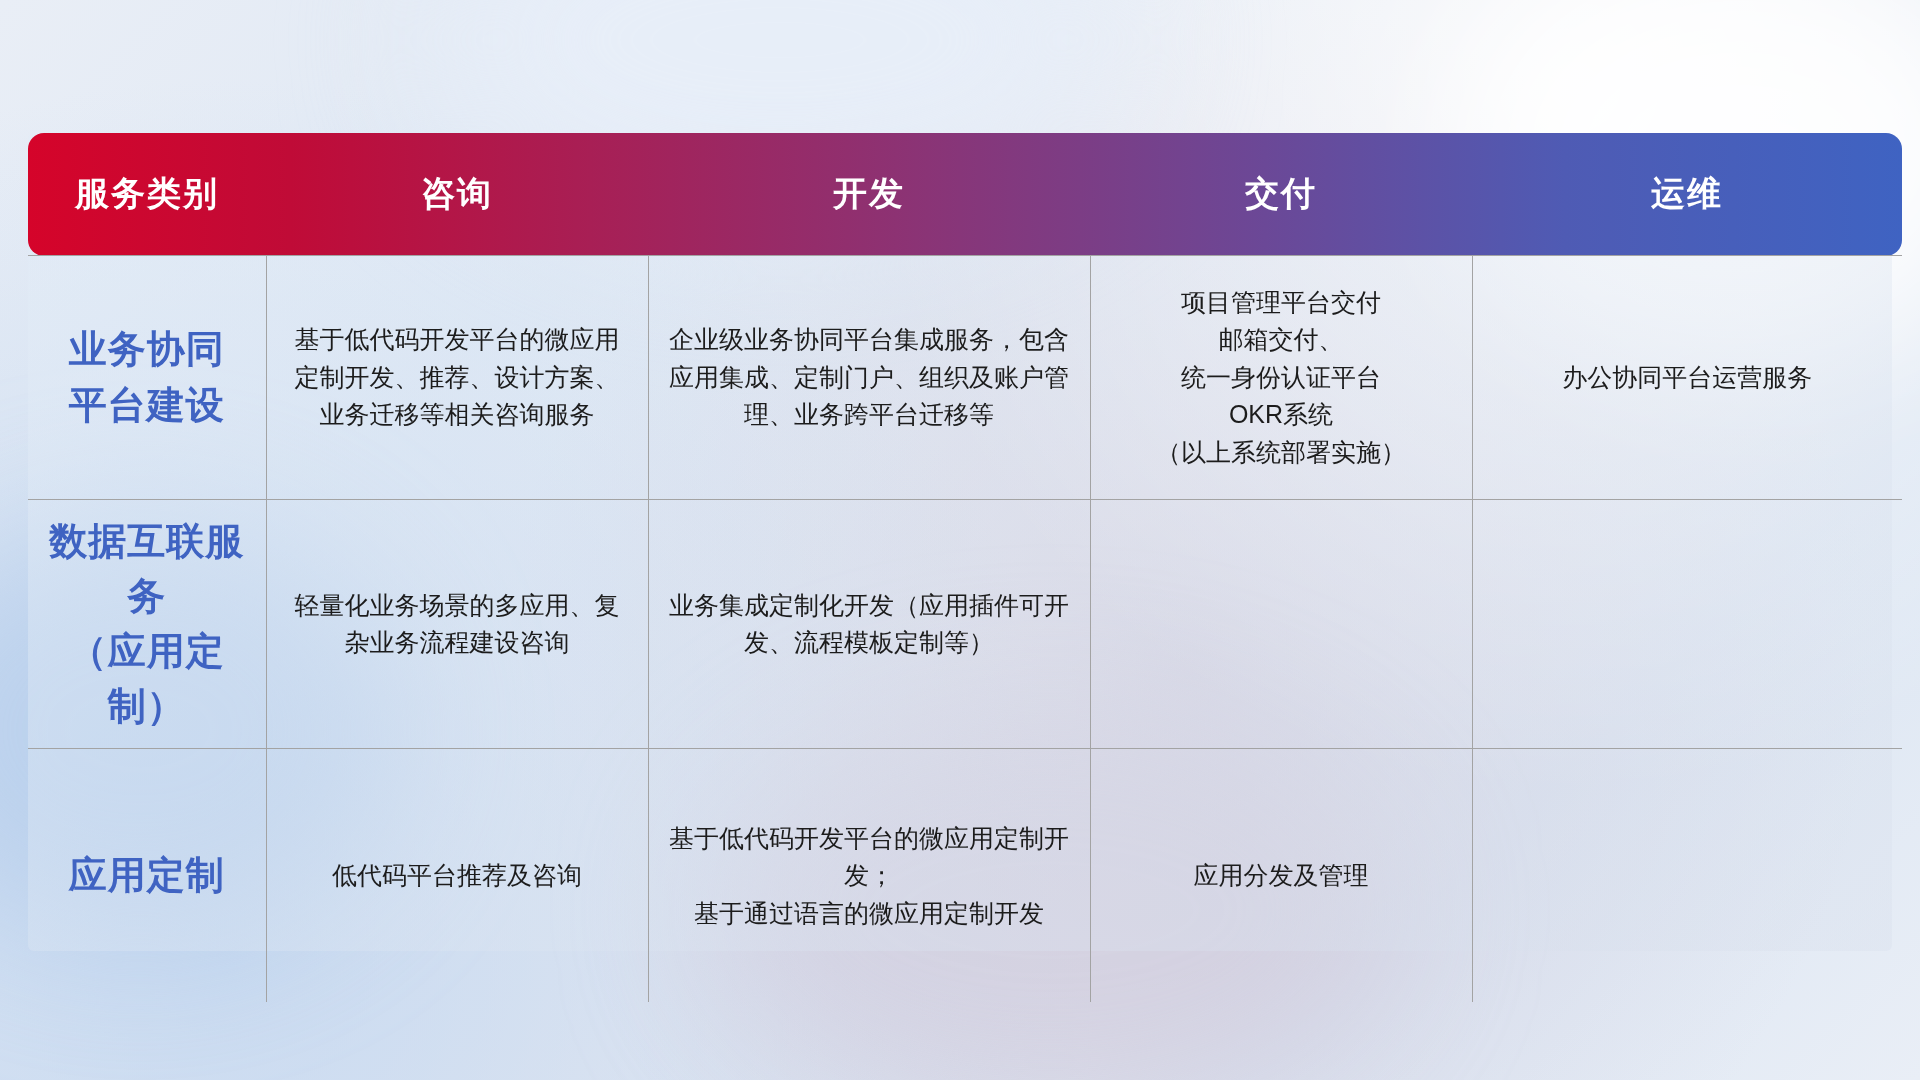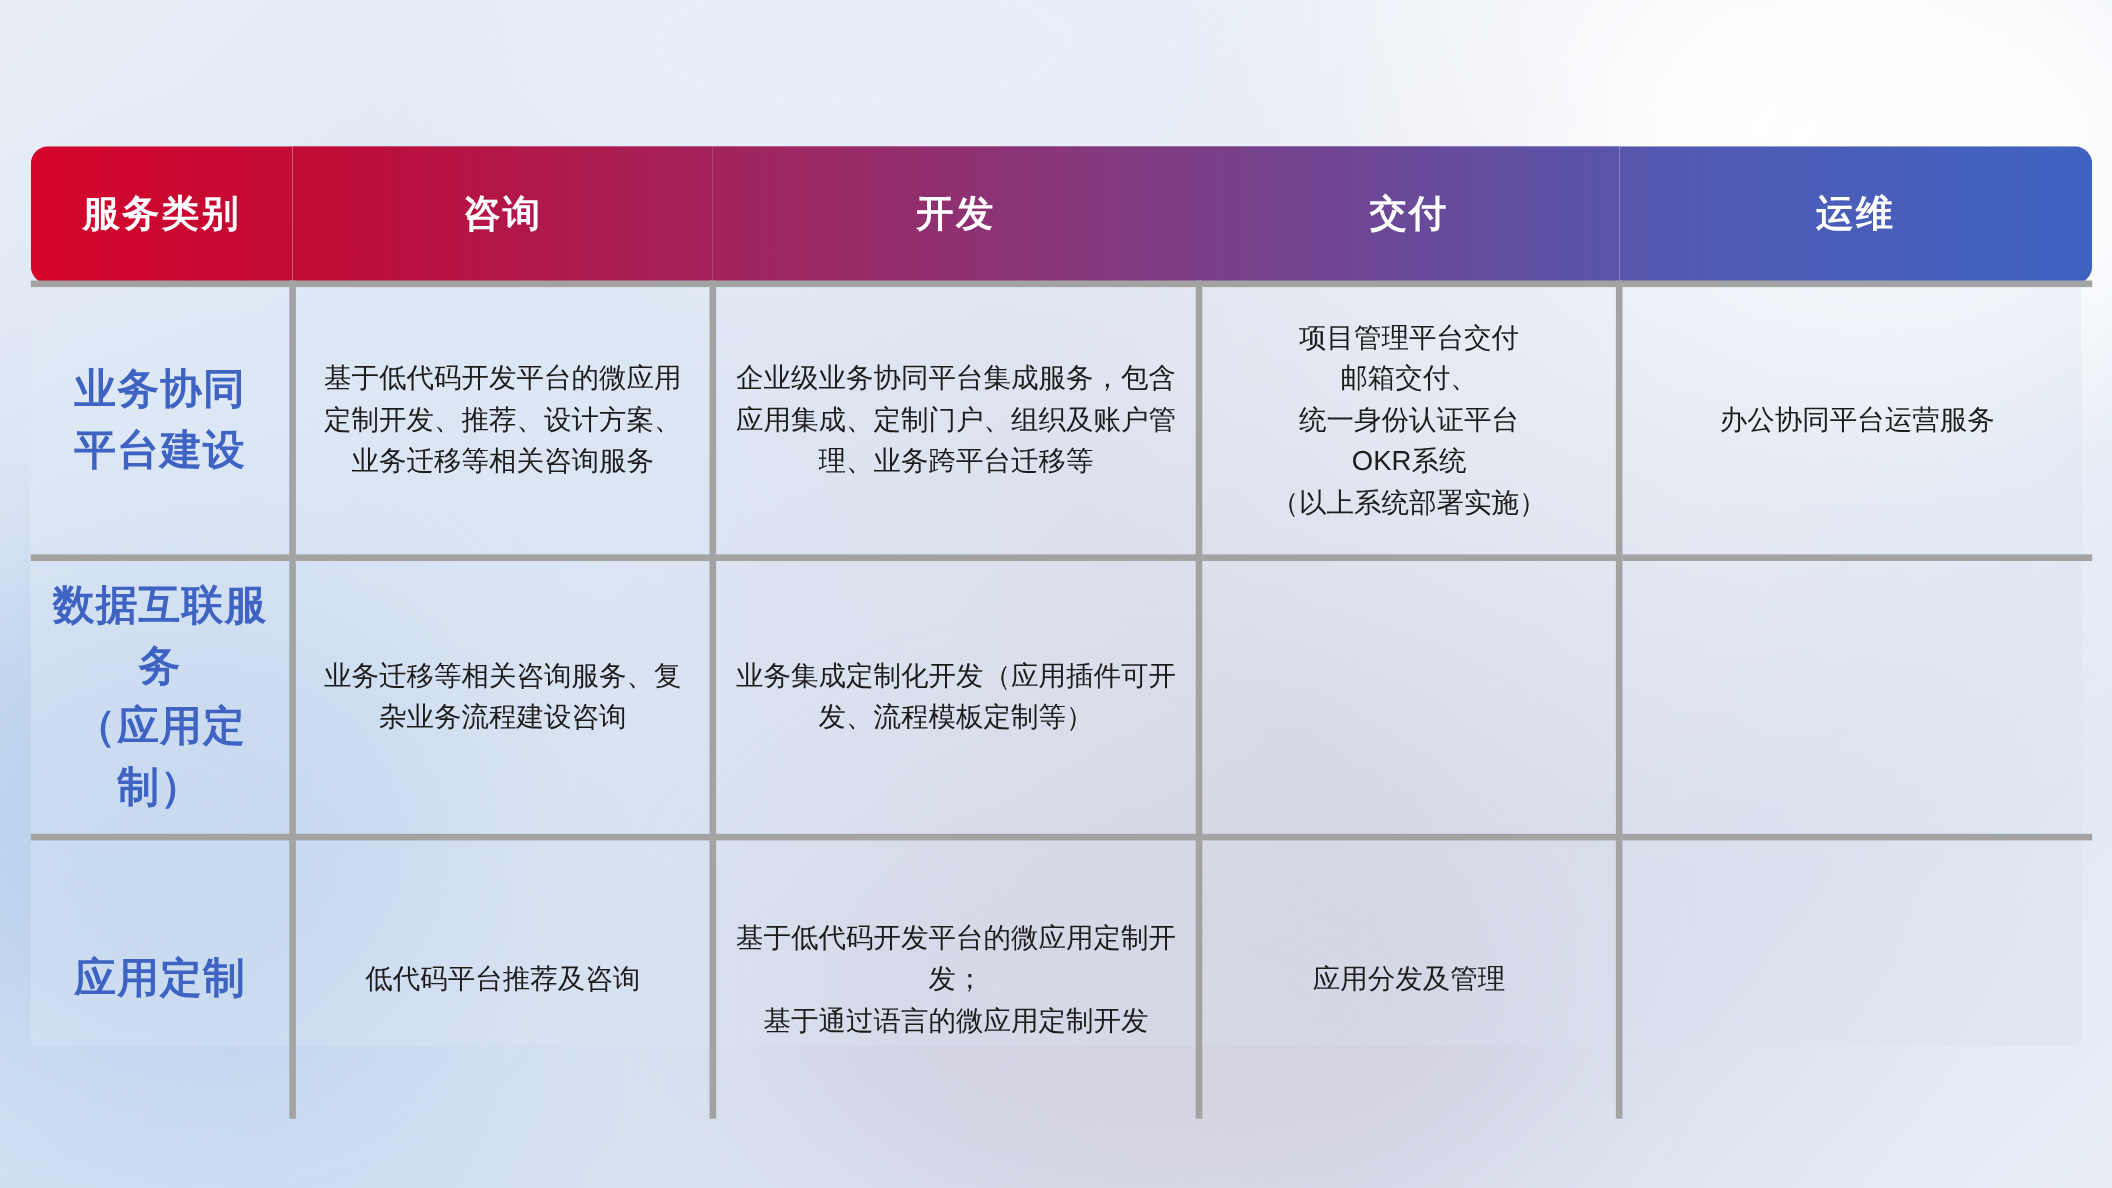--- a/index.html
+++ b/index.html
@@ -73,21 +73,21 @@
   thead tr th:first-child {
     border-top-left-radius: 16px;
     border-bottom-left-radius: 16px;
   }
   thead tr th:last-child {
     border-top-right-radius: 16px;
     border-bottom-right-radius: 16px;
   }
 
   tbody td {
-    border: 6px solid #a3a3a3;
+    border: 1px solid #a3a3a3;
     vertical-align: middle;
     text-align: center;
     font-size: 25px;
     line-height: 1.5;
     color: #1c1c1c;
     padding: 14px 16px;
     background: transparent;
   }
   tbody td.cat {
     font-size: 38px;
@@ -145,21 +145,21 @@
         <td class="multiline">项目管理平台交付
 邮箱交付、
 统一身份认证平台
 OKR系统
 （以上系统部署实施）</td>
         <td class="multiline">办公协同平台运营服务</td>
       </tr>
       <tr class="row-2">
         <td class="cat multiline">数据互联服务
 （应用定制）</td>
-        <td class="multiline">业务迁移等相关咨询服务、复杂业务流程建设咨询</td>
+        <td class="multiline">轻量化业务场景的多应用、复杂业务流程建设咨询</td>
         <td class="multiline">业务集成定制化开发（应用插件可开发、流程模板定制等）</td>
         <td class="multiline"></td>
         <td class="multiline"></td>
       </tr>
       <tr class="row-3">
         <td class="cat multiline">应用定制</td>
         <td class="multiline">低代码平台推荐及咨询</td>
         <td class="multiline">基于低代码开发平台的微应用定制开发；
 基于通过语言的微应用定制开发</td>
         <td class="multiline">应用分发及管理</td>

